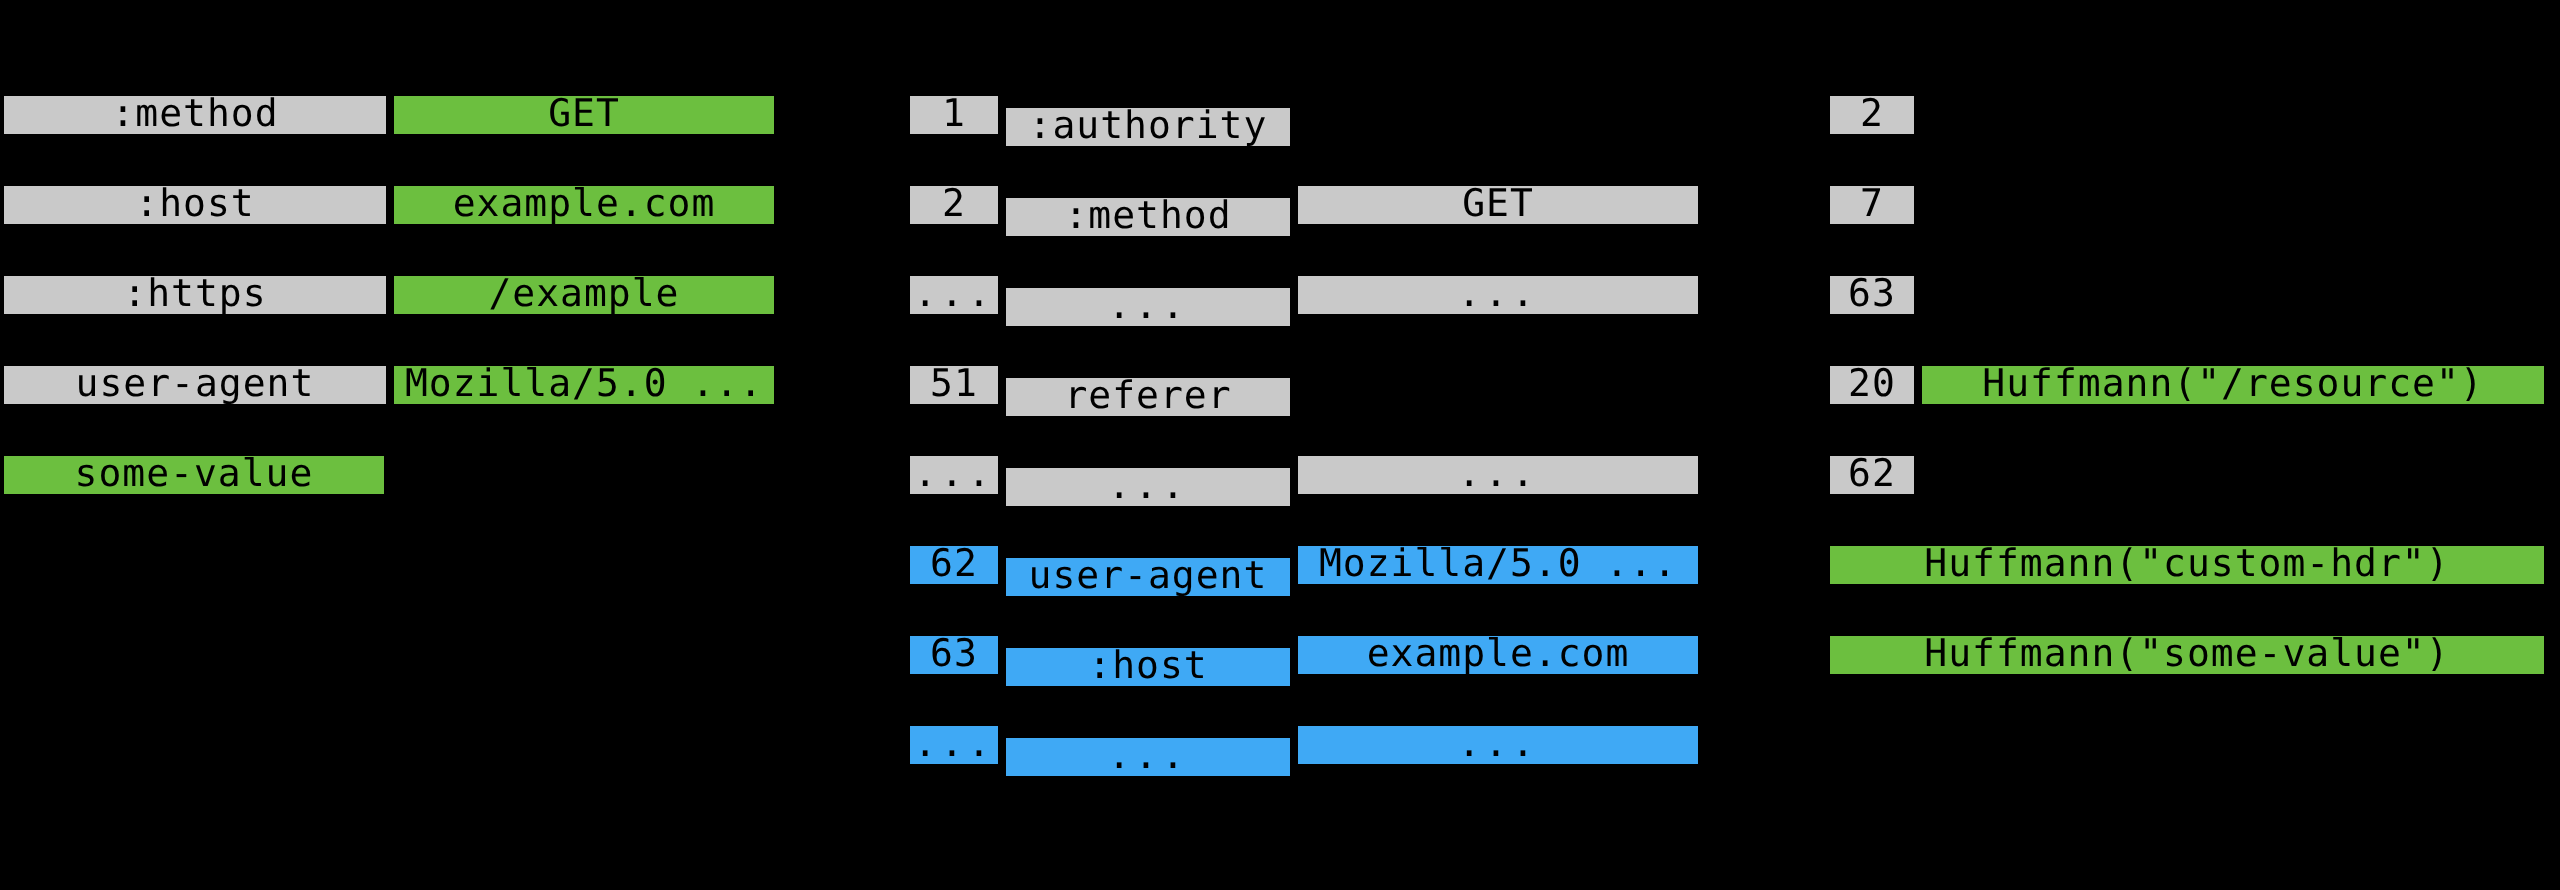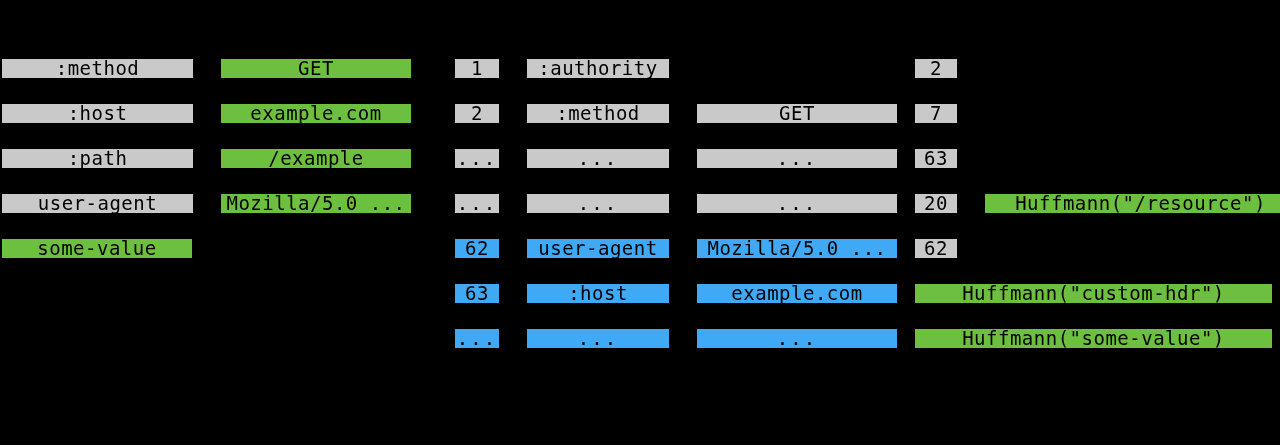--- a/index.html
+++ b/index.html
@@ -16,24 +16,23 @@
     font-family: "DejaVu Sans Mono", "Liberation Mono", monospace;
   }
 
   .panel {
     position: absolute;
   }
 
   
   .row {
     display: flex;
-    align-items: flex-end;
+    align-items: center;
     height: 41px;
     margin-bottom: 4px;
-    gap: 24px;
   }
   .cell {
     box-sizing: border-box;
     display: flex;
     align-items: center;
     justify-content: center;
     font-size: 19px;
     line-height: 1;
     color: #000000;
     letter-spacing: 0.5px;
@@ -74,21 +73,21 @@
 <div class="panel" id="panel-original">
     <div class="row">
       <div class="cell grey c-name">:method</div>
       <div class="cell green c-value">GET</div>
     </div>
     <div class="row">
       <div class="cell grey c-name">:host</div>
       <div class="cell green c-value">example.com</div>
     </div>
     <div class="row">
-      <div class="cell grey c-name">:path</div>
+      <div class="cell grey c-name">:https</div>
       <div class="cell green c-value">/example</div>
     </div>
     <div class="row">
       <div class="cell grey c-name">user-agent</div>
       <div class="cell green c-value">Mozilla/5.0 ...</div>
     </div>
     <div class="row">
       <div class="cell green c-value">some-value</div>
     </div>
   </div>
@@ -107,20 +106,25 @@
     <div class="row">
       <div class="cell grey c-index">
         <span class="dots">...</span>
       </div>
       <div class="cell grey c-name">
         <span class="dots">...</span>
       </div>
       <div class="cell grey c-value">
         <span class="dots">...</span>
       </div>
+    </div>
+    <div class="row">
+      <div class="cell grey c-index">51</div>
+      <div class="cell grey c-name">referer</div>
+      <div class="cell grey c-value"></div>
     </div>
     <div class="row">
       <div class="cell grey c-index">
         <span class="dots">...</span>
       </div>
       <div class="cell grey c-name">
         <span class="dots">...</span>
       </div>
       <div class="cell grey c-value">
         <span class="dots">...</span>

